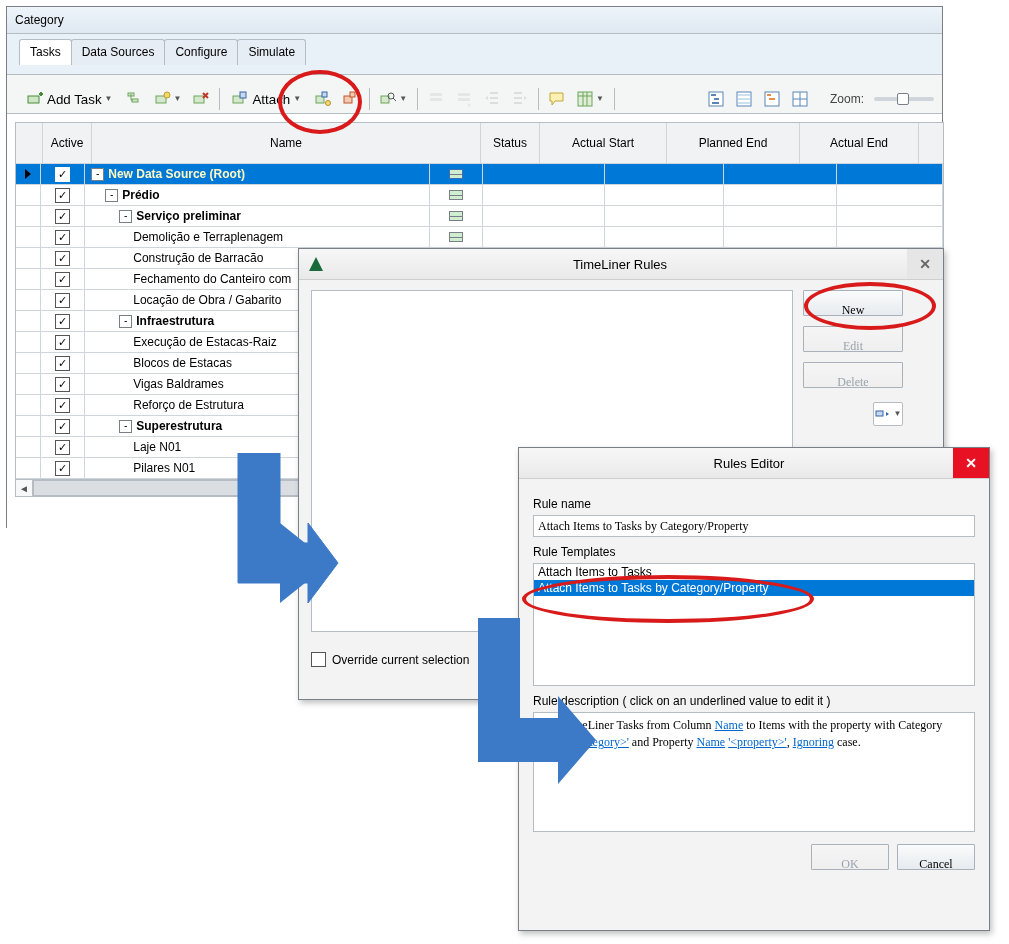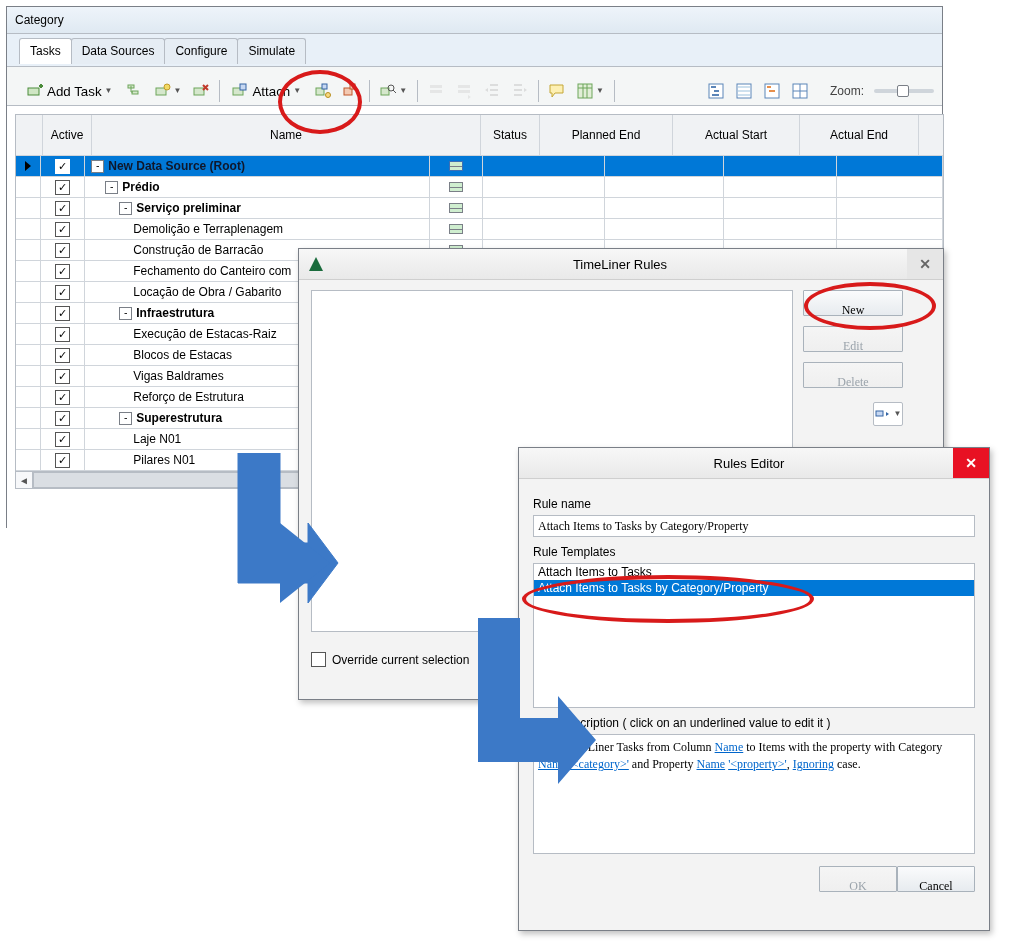--- a/index.html
+++ b/index.html
@@ -28,21 +28,21 @@
   }
   html,body{margin:0;padding:0;background:#fff;font:12px "Segoe UI",Tahoma,Arial,sans-serif;color:#000}
   .stage{position:relative;width:1009px;height:944px;background:#fff}
 
   
   .win{position:absolute;border:1px solid var(--border-dark);background:var(--win-bg)}
   .win.main{left:6px;top:6px;width:935px;height:520px}
   .titlebar{display:flex;align-items:center;height:26px;padding:0 8px;background:linear-gradient(#eef4fa,#dfe9f2);border-bottom:1px solid var(--border)}
   .titlebar .title{font-size:12px}
 
-  .tabs-strip{display:flex;align-items:flex-start;height:28px;padding:4px 6px 0 12px;background:var(--win-bg);border-bottom:1px solid var(--border)}
+  .tabs-strip{display:flex;align-items:center;height:28px;padding:4px 6px 8px 12px;background:var(--win-bg);border-bottom:1px solid var(--border)}
   .tabs-strip .tab{padding:5px 10px 6px;border:1px solid var(--border);border-bottom:none;background:#f6f9fb;margin-right:-1px;border-radius:3px 3px 0 0;cursor:pointer}
   .tabs-strip .tab.active{background:#fff;position:relative;z-index:1;font-weight:400}
   .tabs-strip .tab:not(.active){background:#e6edf4;color:#000}
 
   .toolbar{display:flex;align-items:center;flex-wrap:wrap;padding:4px 8px 4px 12px;height:30px;background:var(--toolbar-bg);border-bottom:1px solid var(--border)}
   .tbtn{display:flex;align-items:center;justify-content:center;min-width:24px;height:24px;padding:0 4px;margin:8px 1px;border:1px solid transparent;border-radius:2px;background:transparent;cursor:pointer}
   .tbtn.wide{padding:0 6px}
   .tbtn.disabled{opacity:.4;cursor:default}
   .tsep{width:1px;height:22px;background:var(--border);margin:0 4px}
   .toolbar .lbl{margin:0 4px 0 16px;color:#444}
@@ -70,21 +70,21 @@
   .gh .gc{justify-content:center;color:#000;font-weight:400}
   .gr{border-bottom:1px solid var(--grid-line);background:#fff}
   .gr.sel{background:var(--row-sel);color:#fff}
   .cb{width:13px;height:13px;border:1px solid #555;background:#fff;display:flex;align-items:center;justify-content:center;font-size:10px;line-height:1}
   .cb.checked::after{content:"✓";color:#000;font-size:11px}
   .gr.sel .cb{border-color:#fff}
   .gr.sel .cb.checked::after{color:#000}
   .tree{display:flex;align-items:center;gap:4px}
   .tree .exp{width:11px;height:11px;border:1px solid #7a7f87;background:#fff;color:#000;display:flex;align-items:center;justify-content:center;font:10px/1 monospace;cursor:pointer}
   .gr.sel .tree .exp{background:#fff;color:#000}
-  .gr.sel .tree .bold{color:#0f172a}
+  .gr.sel .tree .bold{color:#fef9c3}
   .indent0{padding-left:2px}
   .indent1{padding-left:16px}
   .indent2{padding-left:30px}
   .indent3{padding-left:44px}
   .bold{font-weight:700}
   .gc.handle .marker{width:0;height:0;border-top:5px solid transparent;border-bottom:5px solid transparent;border-left:6px solid #000;margin:auto}
   .status-icon{width:12px;height:8px;border:1px solid var(--border-dark);display:flex;flex-direction:column}
   .status-icon .bar{flex:1;background:#cfeecf}
   .status-icon .bar+.bar{border-top:1px solid var(--border-dark)}
   .gr.sel .status-icon{border-color:#3e6fb3}
@@ -109,26 +109,26 @@
   .btn{min-width:78px;height:24px;padding:12px 12px;background:linear-gradient(#fafbfc,#e7ebef);border:1px solid #a9b2bb;border-radius:1px;font:12px "Segoe UI";cursor:pointer}
   .btn.disabled{color:#9aa3ab;background:linear-gradient(#f5f5f5,#efefef);cursor:default}
   .rules-list{width:480px;height:340px;border:1px solid var(--border);background:#fff}
   .rules-actions{display:flex;flex-direction:column;gap:10px;margin-left:10px;align-items:flex-end}
   .rules-bottom{display:flex;align-items:center;gap:6px;margin-top:10px}
 
   .rules2{left:518px;top:447px;width:470px;height:482px}
   .rules2 .body{padding:10px 14px}
   .field-lbl{font-size:12px;color:#000;margin-bottom:4px;margin-top:8px}
   .txt{width:100%;height:22px;border:1px solid var(--border);background:#fff;padding:2px 4px;font:12px "Segoe UI";box-sizing:border-box}
-  .listbox{width:100%;height:145px;border:1px solid var(--border);background:#fff;box-sizing:border-box;overflow:hidden}
+  .listbox{width:100%;height:123px;border:1px solid var(--border);background:#fff;box-sizing:border-box;overflow:hidden}
   .listbox .item{padding:1px 4px;cursor:pointer}
   .listbox .item.sel{background:var(--row-sel);color:#fff}
   .descbox{width:100%;height:120px;border:1px solid var(--border);background:#fff;padding:4px;font:12px "Segoe UI";box-sizing:border-box;line-height:1.45}
   .descbox a{color:#0066cc;text-decoration:underline;cursor:pointer}
-  .dlg-buttons{display:flex;justify-content:flex-end;gap:0;margin-top:12px}
+  .dlg-buttons{display:flex;justify-content:flex-end;gap:8px;margin-top:12px}
 
   
   .mini-btn{width:28px;height:22px;display:flex;align-items:center;justify-content:center;border:1px solid var(--border);background:#fff;border-radius:2px}
 </style>
 </head>
 <body>
 
 <div class="stage">
 
   <div class="win main">
@@ -311,22 +311,22 @@
       <div class="zoom-slider"></div>
     </div>
 
     <div class="gridwrap">
       <div class="grid">
         <div class="gh">
           <div class="gc handle"></div>
           <div class="gc active">Active</div>
           <div class="gc name">Name</div>
           <div class="gc status">Status</div>
+          <div class="gc as">Actual Start</div>
           <div class="gc pe">Planned End</div>
-          <div class="gc as">Actual Start</div>
           <div class="gc ae">Actual End</div>
         </div>
         <div id="grid-rows">
             <div class="gr sel">
               <div class="gc handle">
                 <div class="marker"></div>
               </div>
               <div class="gc active">
                 <span class="cb checked"></span>
               </div>

